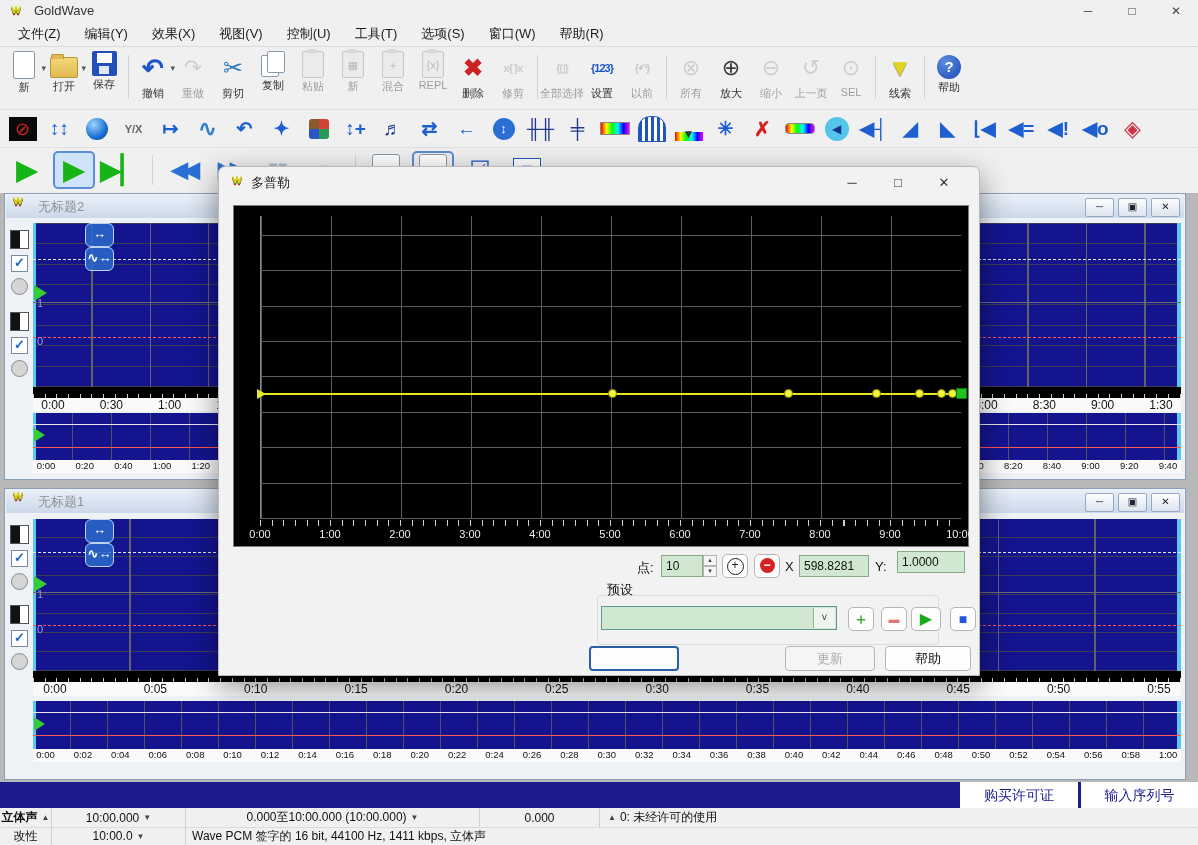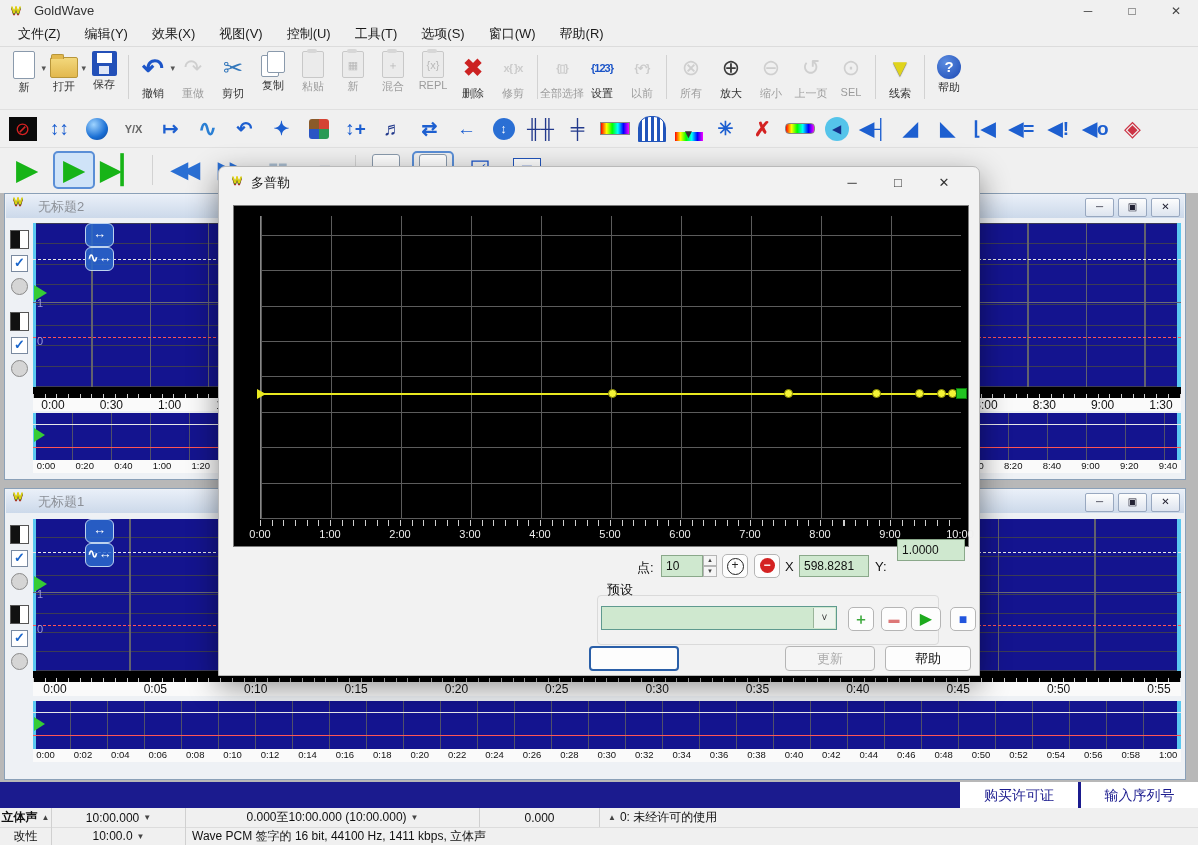--- a/index.html
+++ b/index.html
@@ -708,21 +708,21 @@
     <span class="fld" style="left:442px;top:388px;width:42px;">10</span>
     <span class="spin">
         <span>▲</span>
         <span>▼</span>
       </span>
     <span class="rbtn" style="left:503px;top:387px;width:26px;"><span class="circ-add">+</span></span>
     <span class="rbtn" style="left:535px;top:387px;width:26px;"><span class="circ-del">−</span></span>
     <span class="dlg-lbl" style="left:566px;top:392px;">X</span>
     <span class="fld" style="left:580px;top:388px;width:70px;">598.8281</span>
     <span class="dlg-lbl" style="left:656px;top:392px;">Y:</span>
-    <span class="fld" style="left:678px;top:372px;width:68px;">1.0000</span>
+    <span class="fld" style="left:678px;top:384px;width:68px;">1.0000</span>
 
     <div id="preset-frame"></div>
     <span class="dlg-lbl" style="left:388px;top:414px;">预设</span>
     <div id="combo">
       <span></span>
       <span id="combo-btn">˅</span>
     </div>
     <span class="rbtn" style="left:629px;top:440px;width:26px;color:#3faa3f;font-weight:bold;font-size:15px;line-height:21px;">＋</span>
     <span class="rbtn" style="left:662px;top:440px;width:26px;color:#dd7777;font-size:11px;line-height:22px;">▬</span>
     <span class="rbtn" style="left:692px;top:440px;width:30px;color:#1daa1d;font-size:16px;line-height:22px;">▶</span>

